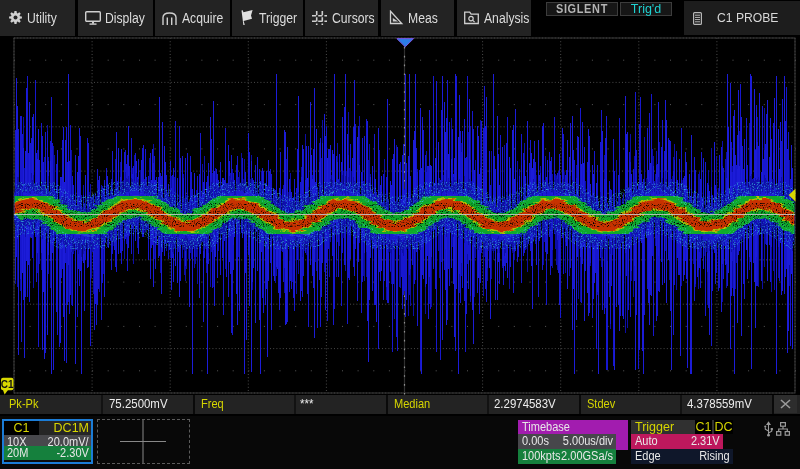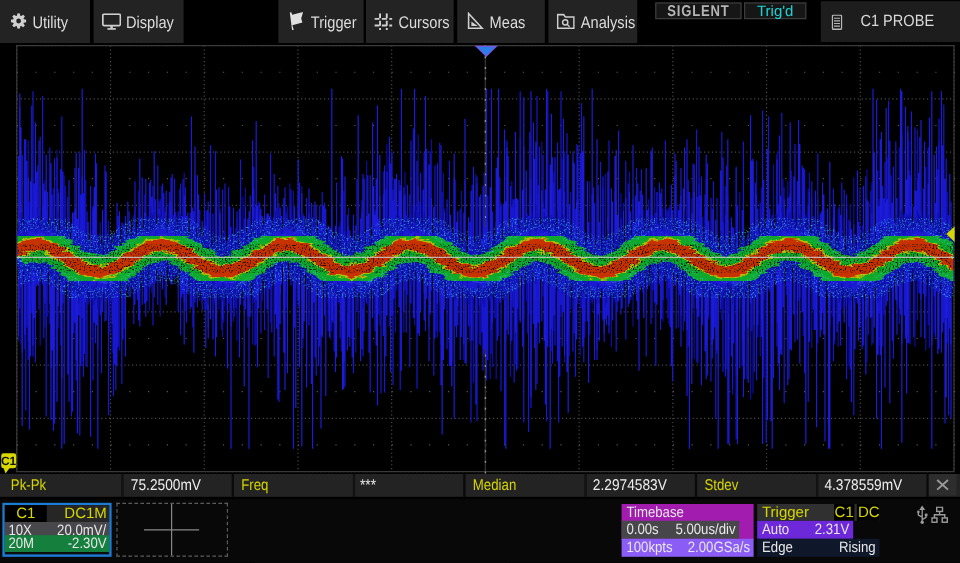--- a/index.html
+++ b/index.html
@@ -8,20 +8,26 @@
         <rect x="4.5" y="12.4" width="7" height="1.4" fill="#cfcfcf"></rect>
       </svg>
       <span>Display</span>
     </div>
     <div class="mi" style="left:0.0px;width:75.0px">
       <svg width="13" height="13" viewBox="0 0 13 13" style="position:absolute;left:9px;top:11px">
         <polygon fill="#cfcfcf" points="12.92,5.46 12.92,7.54 10.89,7.86 10.57,8.65 11.77,10.31 10.31,11.77 8.65,10.57 7.86,10.89 7.54,12.92 5.46,12.92 5.14,10.89 4.35,10.57 2.69,11.77 1.23,10.31 2.43,8.65 2.11,7.86 0.08,7.54 0.08,5.46 2.11,5.14 2.43,4.35 1.23,2.69 2.69,1.23 4.35,2.43 5.14,2.11 5.46,0.08 7.54,0.08 7.86,2.11 8.65,2.43 10.31,1.23 11.77,2.69 10.57,4.35 10.89,5.14"></polygon>
         <circle cx="6.5" cy="6.5" r="2.0" fill="#232323"></circle>
       </svg>
       <span>Utility</span>
+    </div>
+    <div class="mi" style="left:155.0px;width:74.5px">
+      <svg width="15" height="13" viewBox="0 0 15 13" style="position:absolute;left:7px;top:12px">
+        <path fill="none" stroke="#cfcfcf" stroke-width="1.4" d="M1 13V5.5Q1 1 7.5 1T14 5.5V13M5.3 13V5.5M9.7 13V5.5"></path>
+      </svg>
+      <span>Acquire</span>
     </div>
     <div class="mi" style="left:231.5px;width:71.5px">
       <svg width="13" height="15" viewBox="0 0 13 15" style="position:absolute;left:8px;top:10px">
         <path fill="#e0e0e0" d="M1.5 0.5 2.8 0.2 3.4 2.2 12.6 0 11 5.5 12 8.8 3.6 11 4.8 14.8 3.4 15.2z"></path>
       </svg>
       <span>Trigger</span>
     </div>
     <div class="mi" style="left:305.0px;width:73.0px">
       <svg width="15" height="14" viewBox="0 0 15 14" style="position:absolute;left:7px;top:11px">
         <g stroke="#cfcfcf" stroke-width="1.6" stroke-dasharray="4.2 2">
@@ -90,32 +96,32 @@
         <path stroke="#888" stroke-width="1" d="M22 21.5h46M45 -1v45"></path>
       </svg></div>
     <div class="abs" style="left:518px;top:420px;width:110px;height:44px">
       <div class="abs t12" style="left:0;top:0;width:110px;height:30px;background:#a21caf;line-height:14px">
         <span class="abs" style="left:4px">Timebase</span>
       </div>
       <div class="abs t12" style="left:0;top:14px;width:98px;height:15px;background:#47474b;line-height:15px">
         <span class="abs" style="left:4px">0.00s</span>
         <span class="abs" style="right:3px">5.00us/div</span>
       </div>
-      <div class="abs t12" style="left:0;top:29px;width:110px;height:15px;background:#8b5cf6;line-height:15px">
+      <div class="abs t12" style="left:0;top:29px;width:98px;height:15px;background:#15803d;line-height:15px">
         <span class="abs" style="left:4px">100kpts</span>
         <span class="abs" style="right:3px">2.00GSa/s</span>
       </div>
     </div>
     <div class="abs" style="left:631px;top:420px;width:102px;height:44px">
       <div class="abs" style="left:0;top:0;width:102px;height:14px;background:#303030;line-height:14px">
         <span class="abs" style="left:4px;color:#d6d600;font-size:12.5px">Trigger</span>
         <span class="abs" style="left:64px;width:17px;background:#000;color:#d6d600;font-size:12.5px;text-align:center">C1</span>
-        <span class="abs" style="left:83px;width:19px;background:#000;color:#d6d600;font-size:12.5px;text-align:right">DC</span>
-      </div>
-      <div class="abs t12" style="left:0;top:14px;width:80px;height:15px;background:#6d28d9;line-height:15px">
+        <span class="abs" style="left:83px;width:19px;background:#000;color:#d6d600;font-size:12.5px;text-align:center">DC</span>
+      </div>
+      <div class="abs t12" style="left:0;top:14px;width:92px;height:15px;background:#be185d;line-height:15px">
         <span class="abs" style="left:4px">Auto</span>
         <span class="abs" style="right:3px">2.31V</span>
       </div>
       <div class="abs t12" style="left:0;top:29px;width:102px;height:15px;background:#0f172a;line-height:15px">
         <span class="abs" style="left:4px">Edge</span>
         <span class="abs" style="right:3px">Rising</span>
       </div>
     </div>
     <svg class="abs" style="left:763px;top:421px" width="11" height="16" viewBox="0 0 11 16">
       <g stroke="#9a9a9a" stroke-width="1.1" fill="none">

